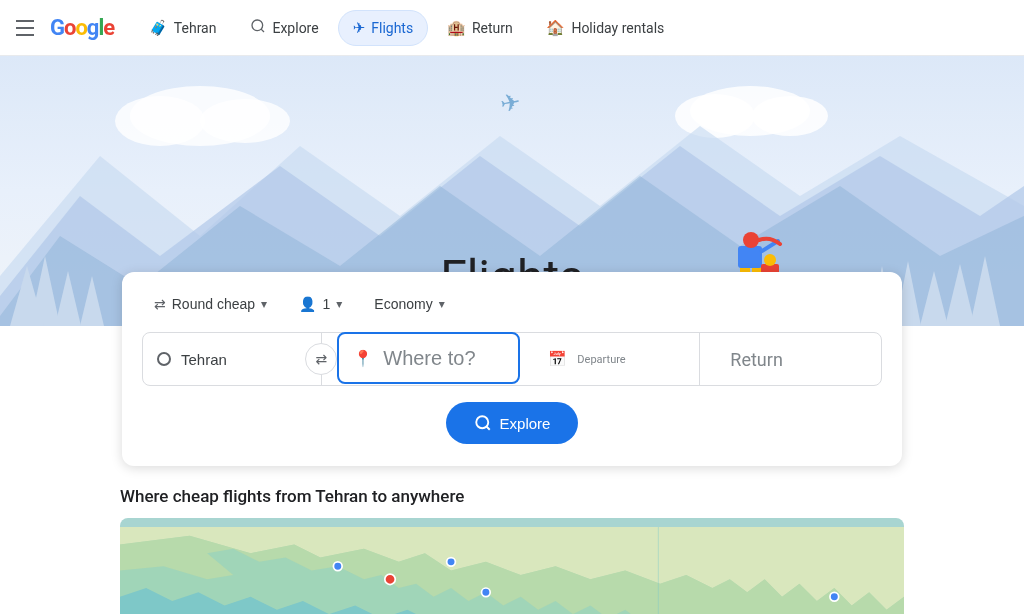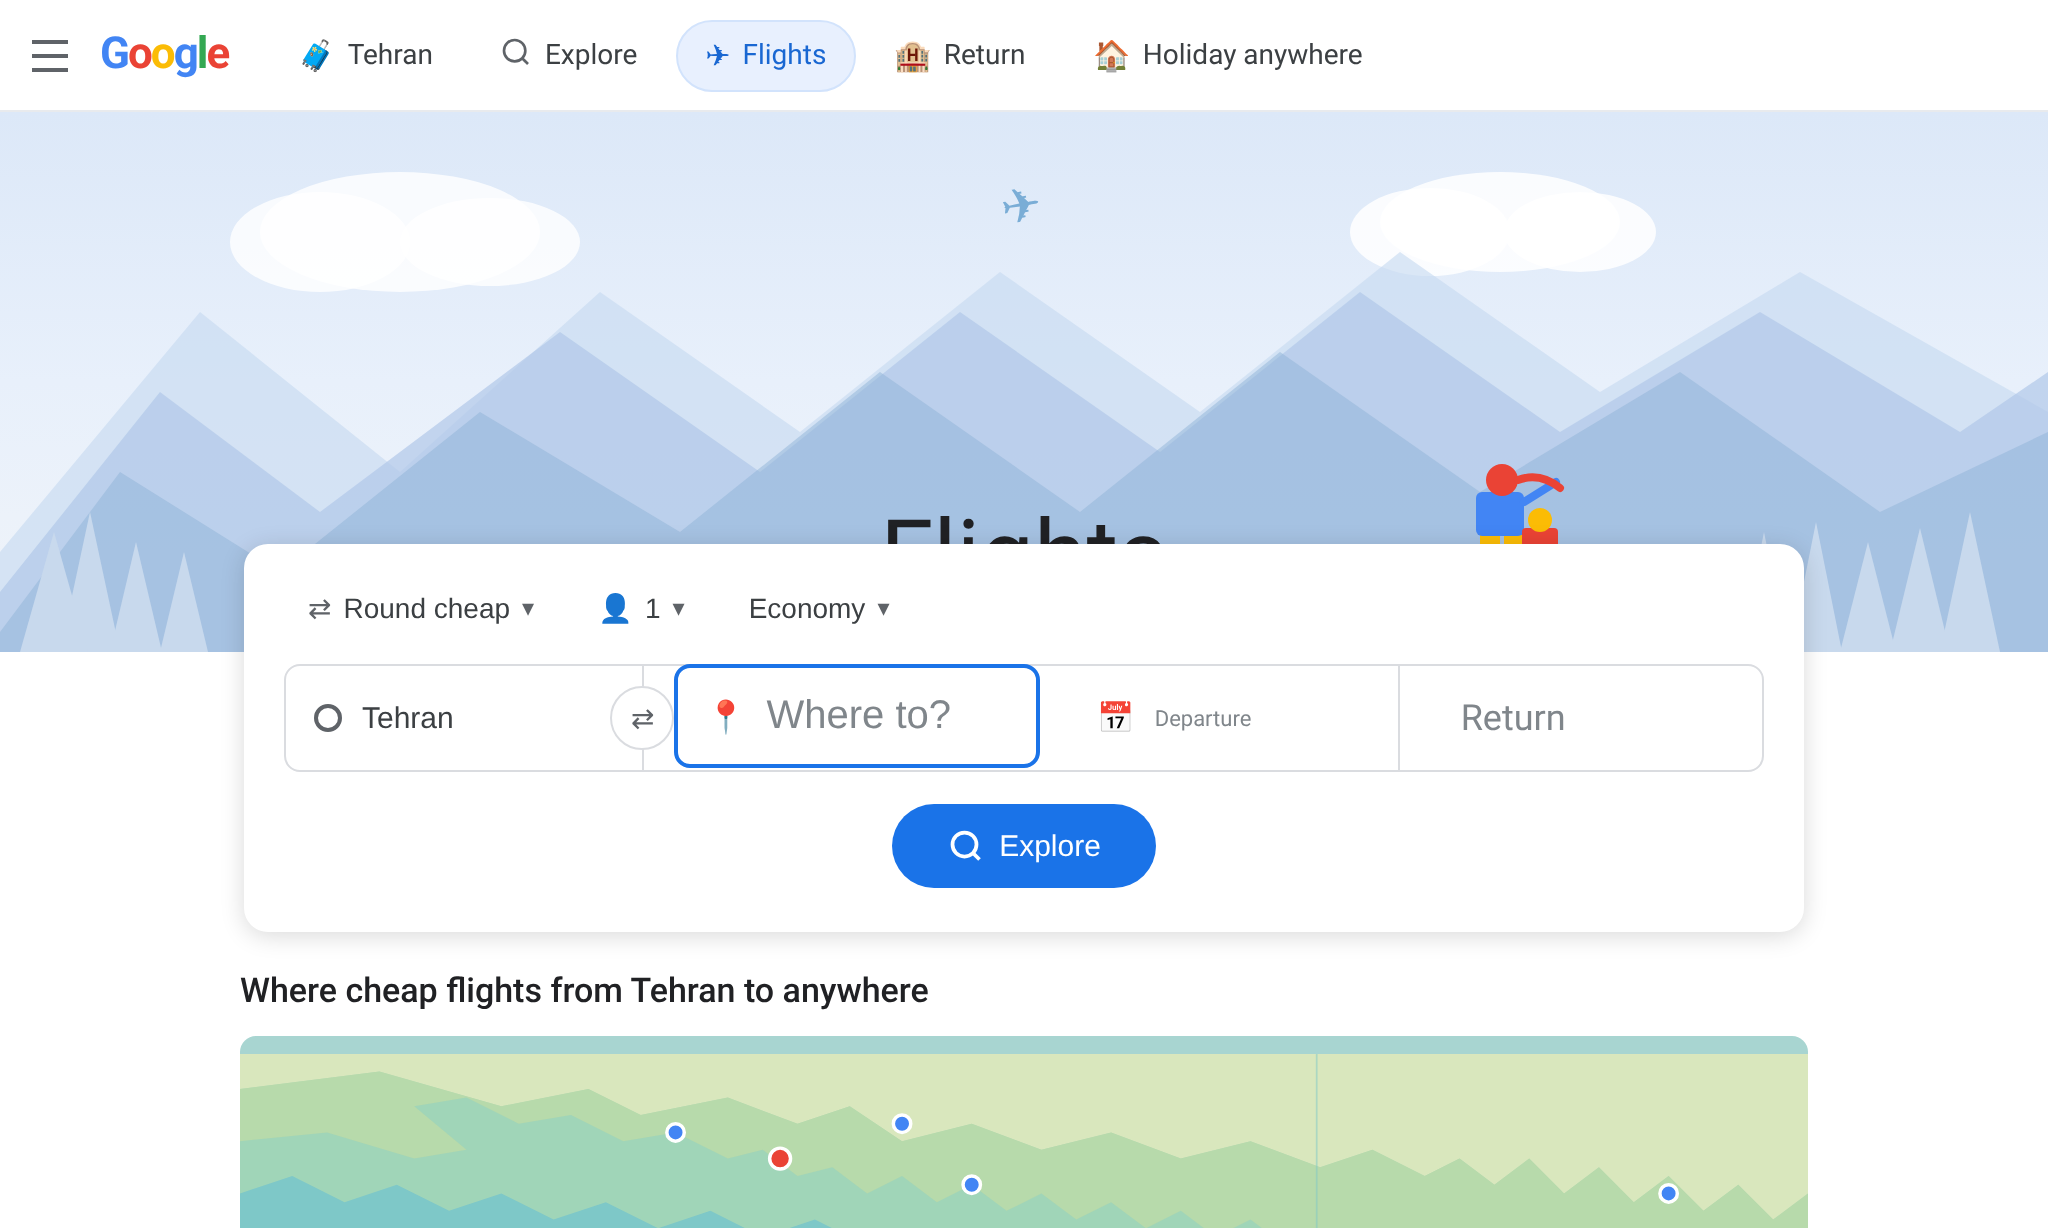--- a/index.html
+++ b/index.html
@@ -229,21 +229,21 @@
       <div class="nav-tab active">
         <span class="nav-tab-icon">✈</span>
         <span>Flights</span>
       </div>
       <div class="nav-tab">
         <span class="nav-tab-icon">🏨</span>
         <span>Return</span>
       </div>
       <div class="nav-tab">
         <span class="nav-tab-icon">🏠</span>
-        <span>Holiday anywhere</span>
+        <span>Holiday rentals</span>
       </div>
     </nav>
   </header>
 
   <div class="hero">
 
     <svg class="hero-illustration" viewBox="0 0 1024 270" xmlns="http://www.w3.org/2000/svg">
 
       <ellipse cx="200" cy="60" rx="70" ry="30" fill="white" opacity="0.8"></ellipse>
       <ellipse cx="160" cy="65" rx="45" ry="25" fill="white" opacity="0.8"></ellipse>

